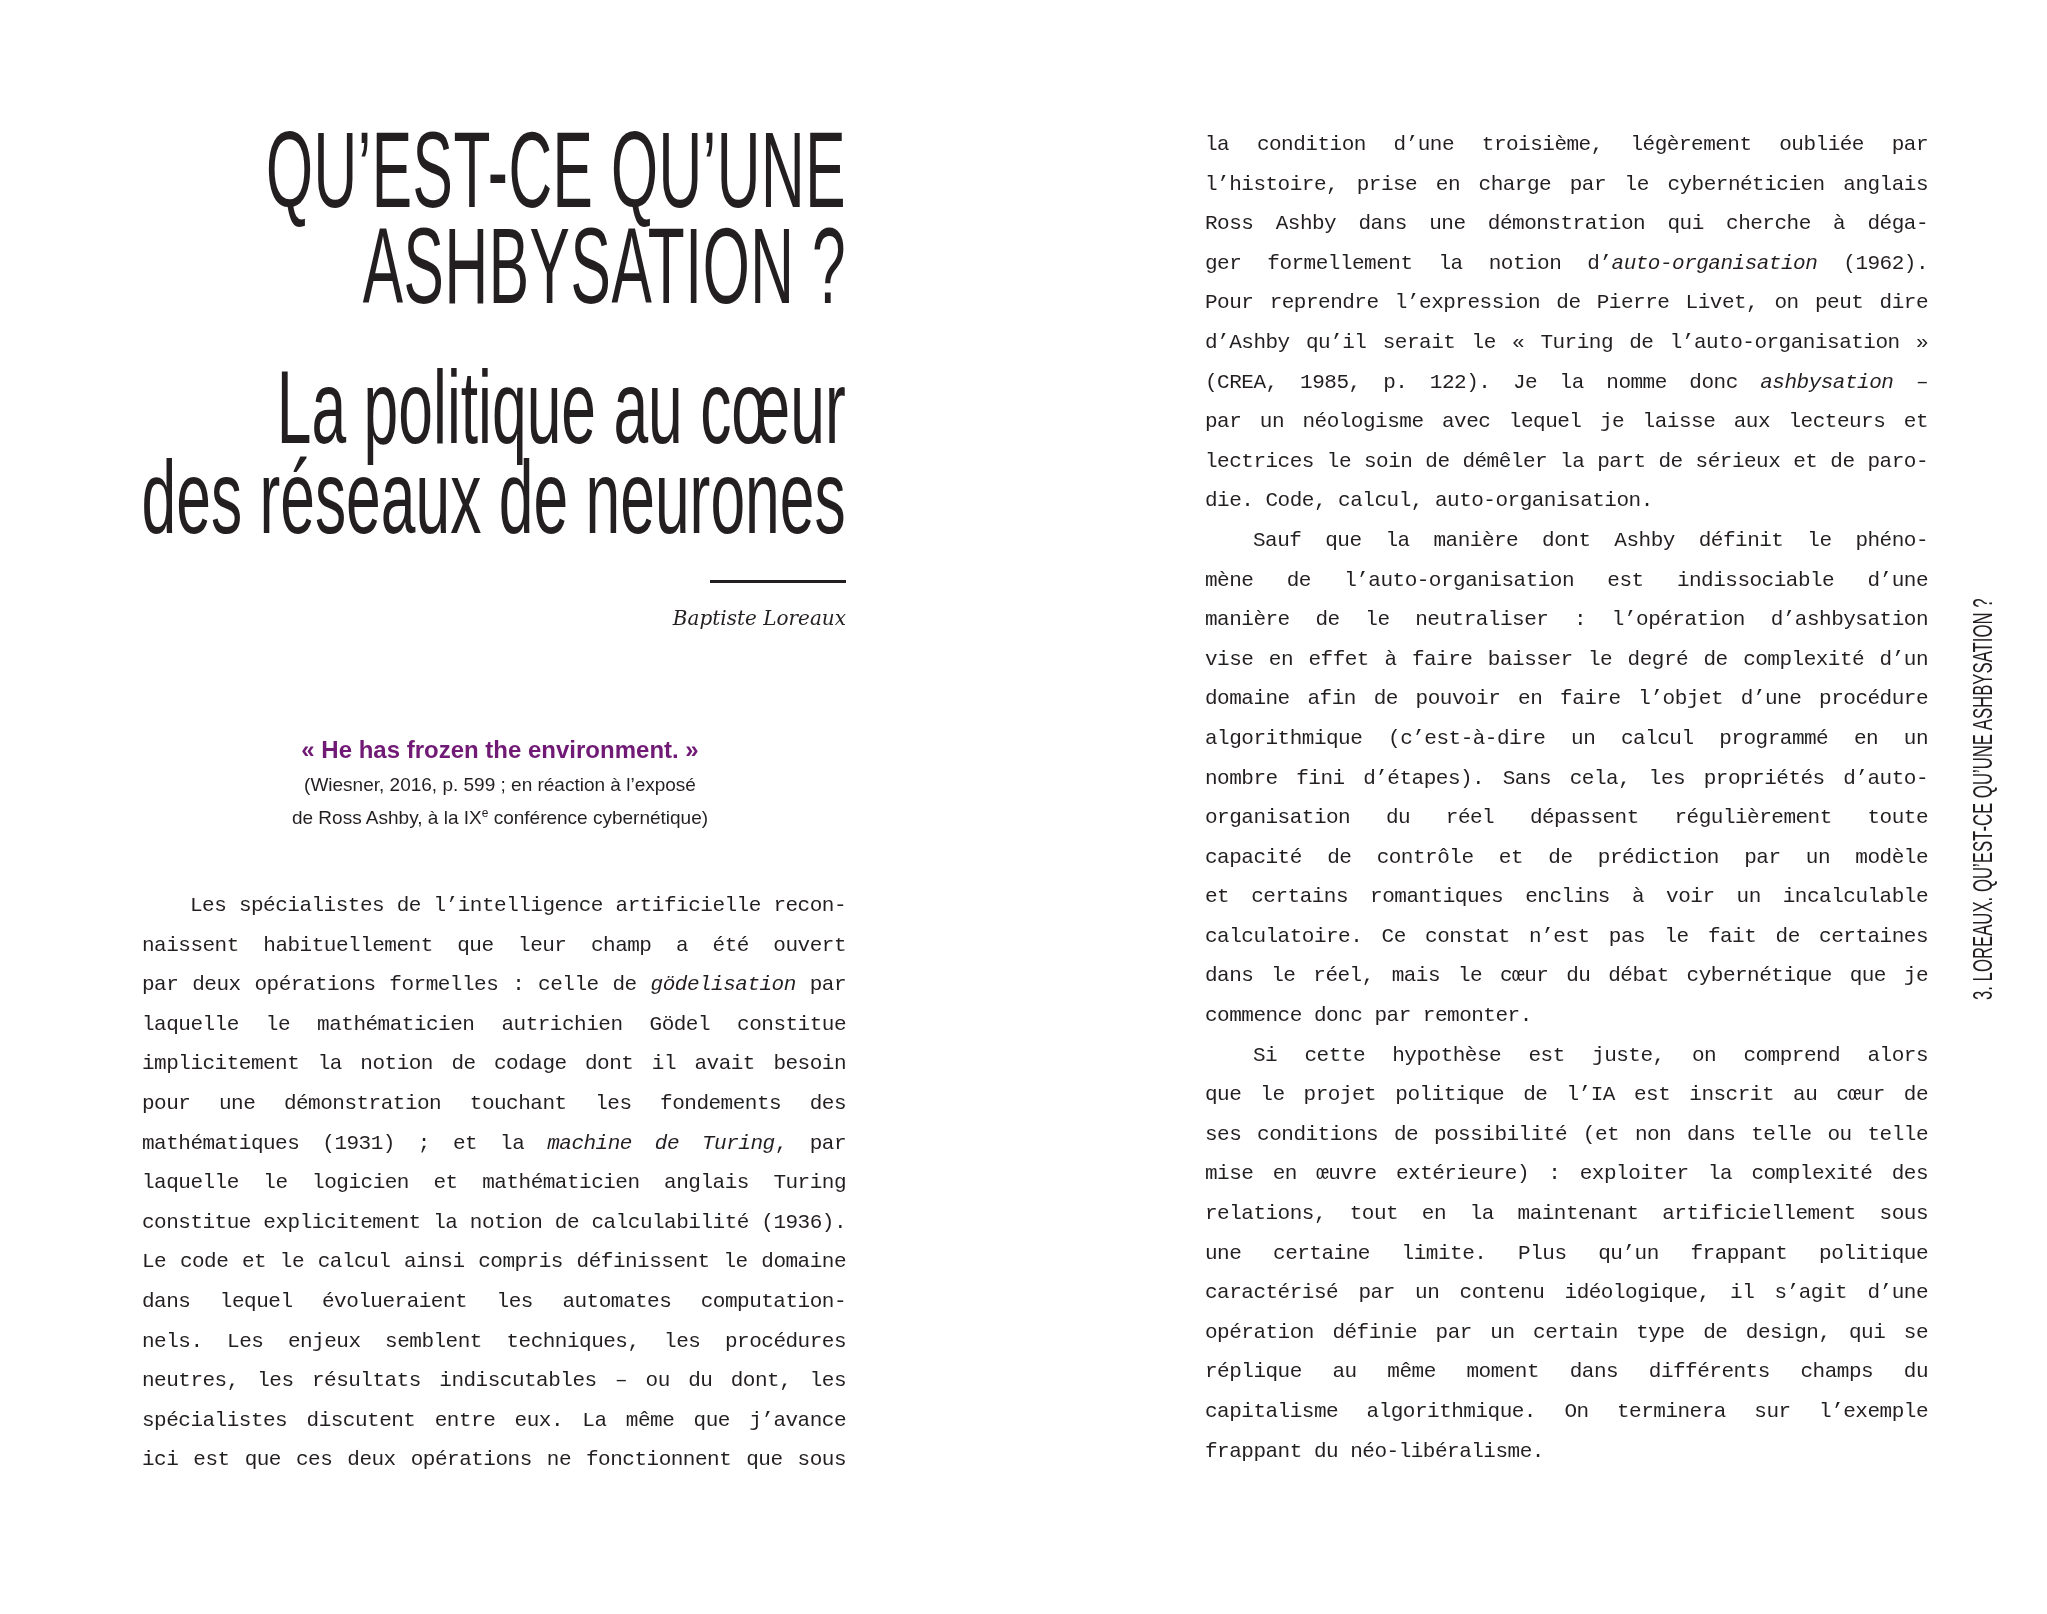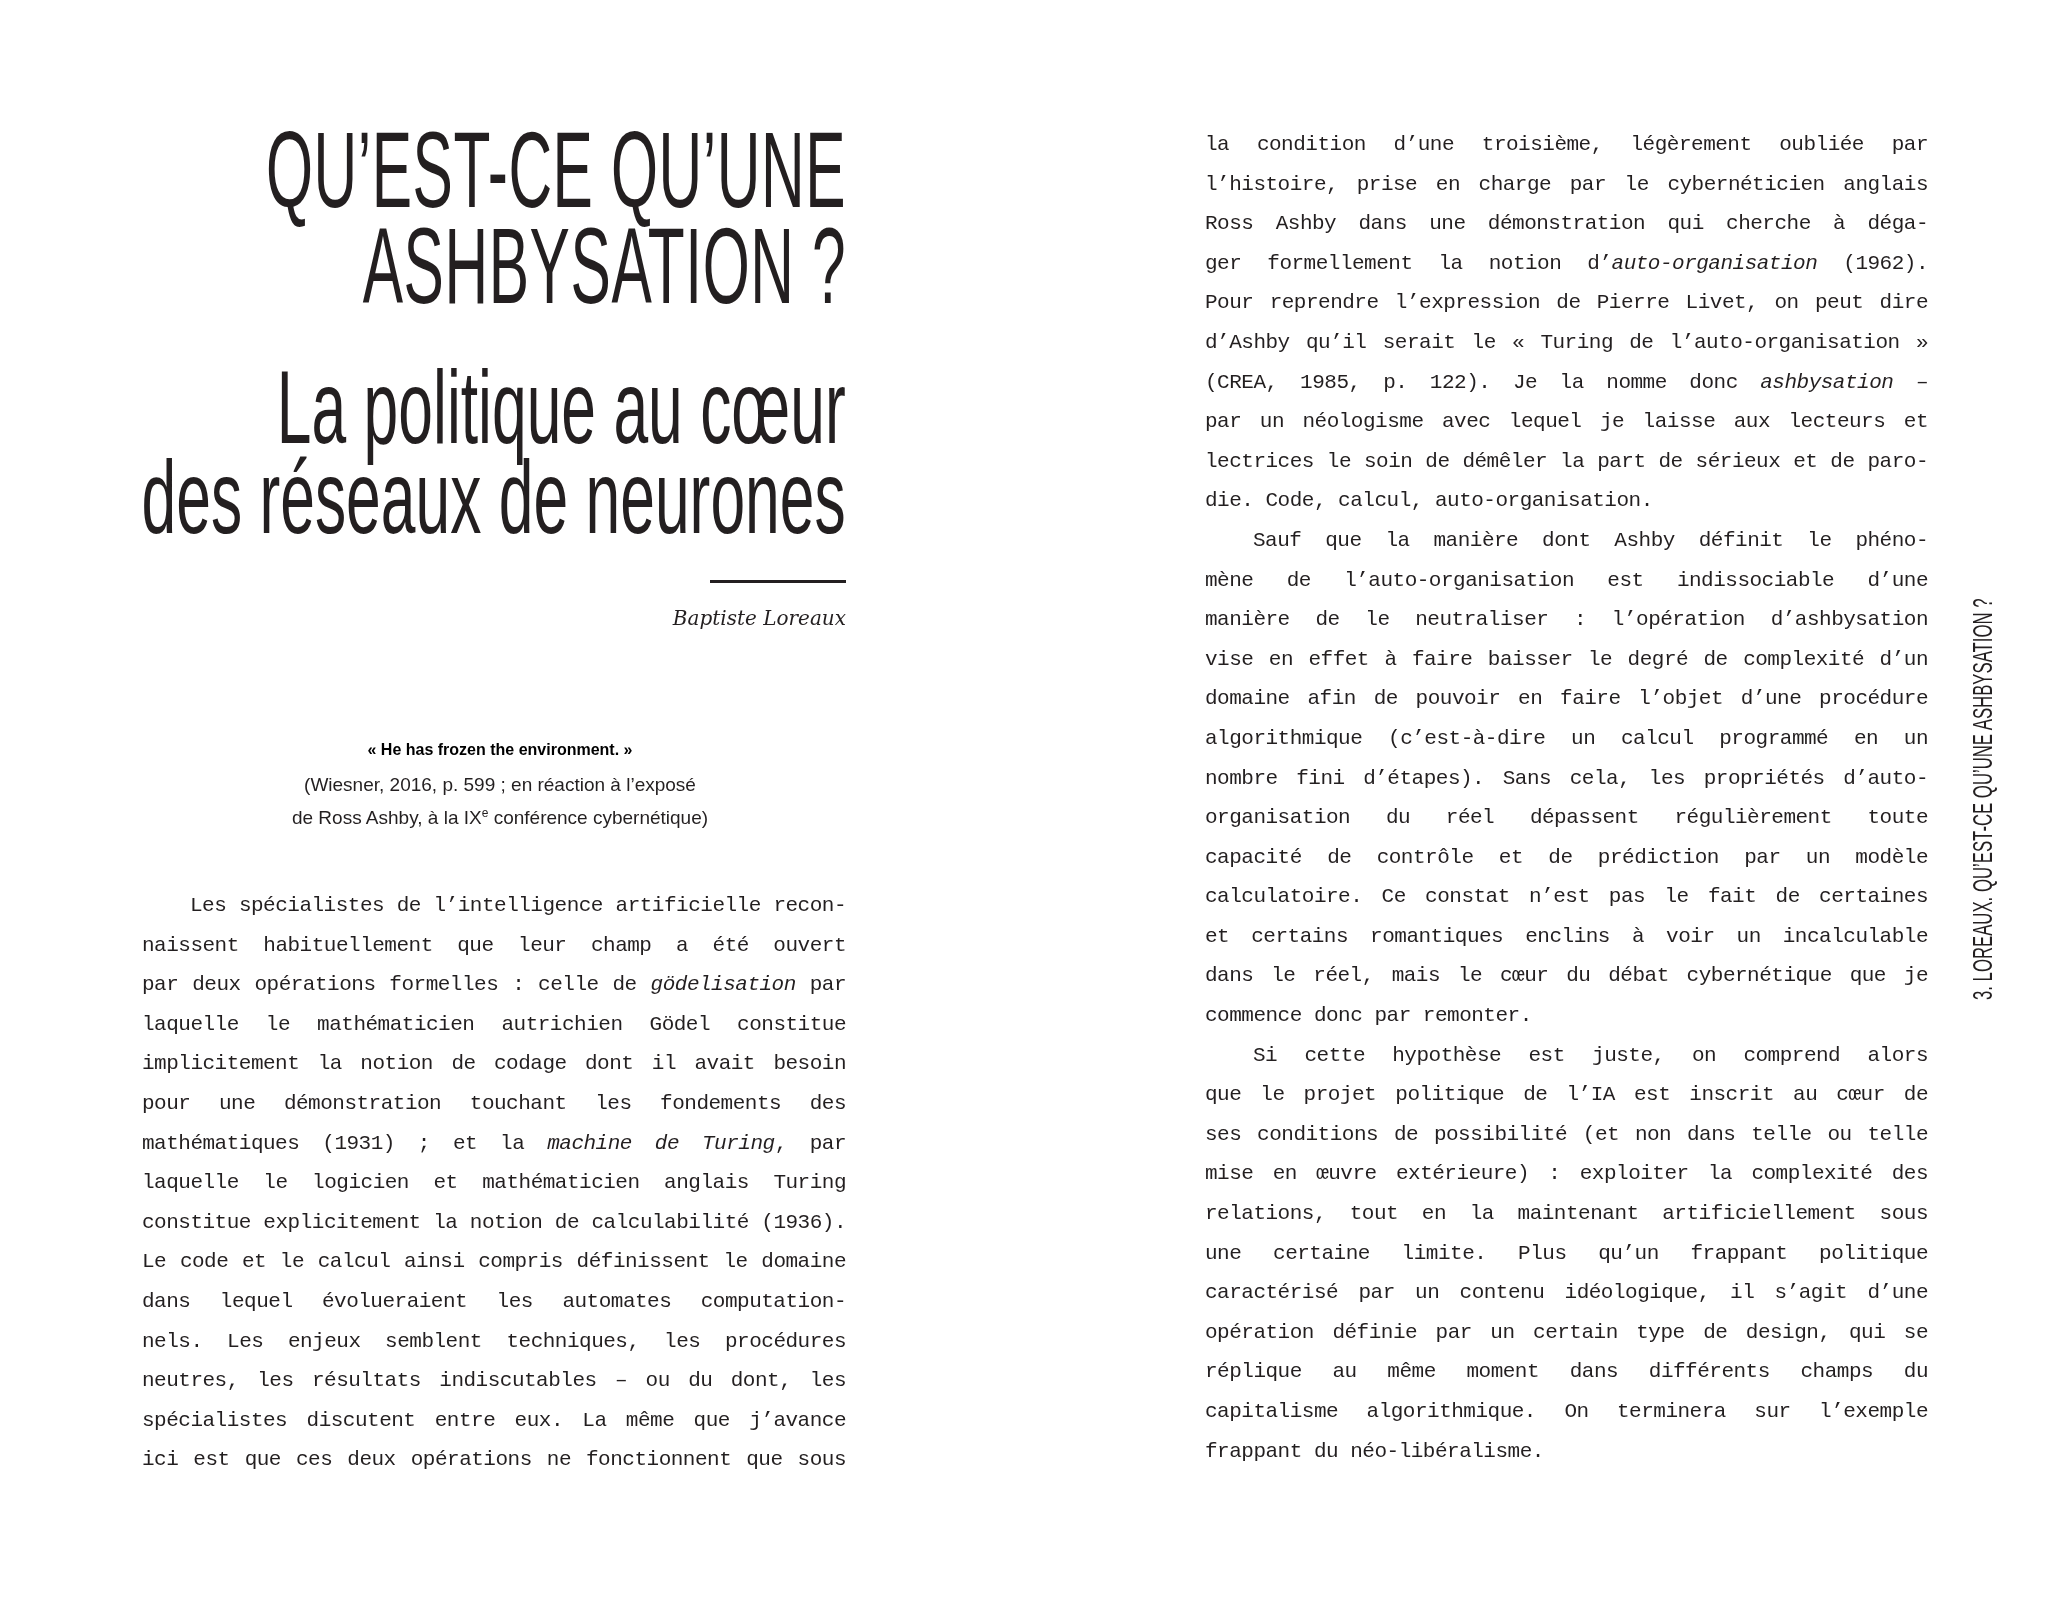--- a/index.html
+++ b/index.html
@@ -82,24 +82,24 @@
   .epigraph {
     position: absolute;
     left: 180px;
     width: 640px;
     top: 734px;
     text-align: center;
     font-family: "Liberation Sans", sans-serif;
   }
   .epigraph-quote {
     font-weight: bold;
-    font-size: 16px;
+    font-size: 24px;
     line-height: 32px;
     display: block;
-    color: #000000;
+    color: #701a75;
   }
   .epigraph-source {
     font-size: 19px;
     line-height: 29px;
     display: block;
     margin-top: 4px;
   }
   .epigraph-source sup {
     font-size: 12px;
     vertical-align: super;
@@ -218,22 +218,22 @@
       <span class="line last"><span>die. Code, calcul, auto-organisation.</span></span>
       <span class="line first-indent"><span>Sauf que la manière dont Ashby définit le phéno-</span></span>
       <span class="line"><span>mène de l’auto-organisation est indissociable d’une</span></span>
       <span class="line"><span>manière de le neutraliser : l’opération d’ashbysation</span></span>
       <span class="line"><span>vise en effet à faire baisser le degré de complexité d’un</span></span>
       <span class="line"><span>domaine afin de pouvoir en faire l’objet d’une procédure</span></span>
       <span class="line"><span>algorithmique (c’est-à-dire un calcul programmé en un</span></span>
       <span class="line"><span>nombre fini d’étapes). Sans cela, les propriétés d’auto-</span></span>
       <span class="line"><span>organisation du réel dépassent régulièrement toute</span></span>
       <span class="line"><span>capacité de contrôle et de prédiction par un modèle</span></span>
+      <span class="line"><span>et certains romantiques enclins à voir un incalculable</span></span>
       <span class="line"><span>calculatoire. Ce constat n’est pas le fait de certaines</span></span>
-      <span class="line"><span>et certains romantiques enclins à voir un incalculable</span></span>
       <span class="line"><span>dans le réel, mais le cœur du débat cybernétique que je</span></span>
       <span class="line last"><span>commence donc par remonter.</span></span>
       <span class="line first-indent"><span>Si cette hypothèse est juste, on comprend alors</span></span>
       <span class="line"><span>que le projet politique de l’IA est inscrit au cœur de</span></span>
       <span class="line"><span>ses conditions de possibilité (et non dans telle ou telle</span></span>
       <span class="line"><span>mise en œuvre extérieure) : exploiter la complexité des</span></span>
       <span class="line"><span>relations, tout en la maintenant artificiellement sous</span></span>
       <span class="line"><span>une certaine limite. Plus qu’un frappant politique</span></span>
       <span class="line"><span>caractérisé par un contenu idéologique, il s’agit d’une</span></span>
       <span class="line"><span>opération définie par un certain type de design, qui se</span></span>

